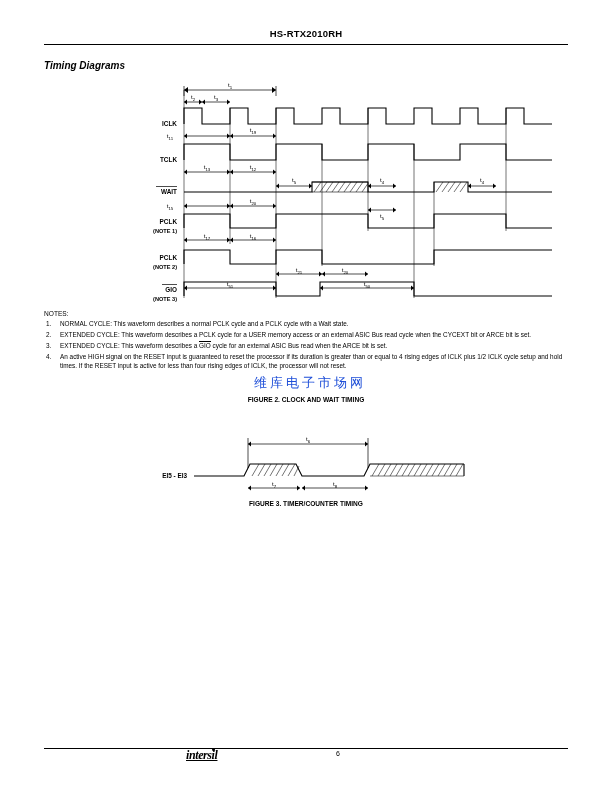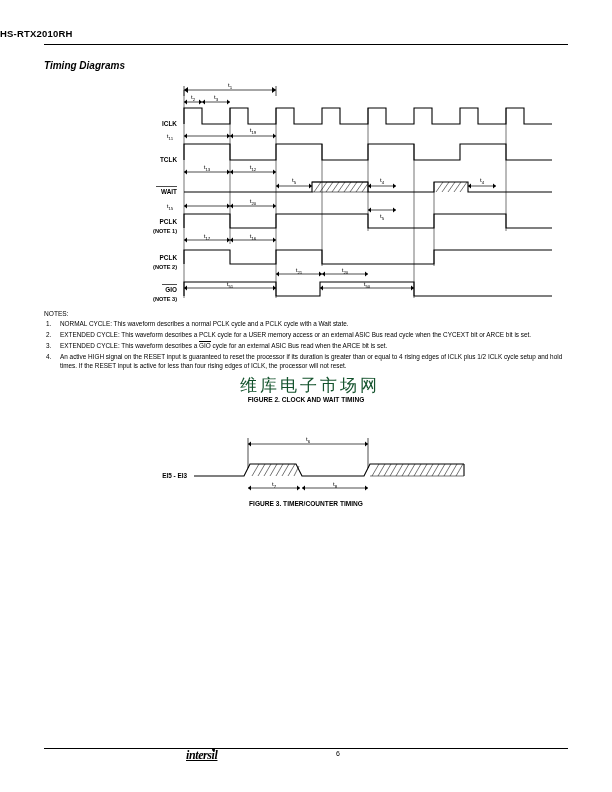--- a/index.html
+++ b/index.html
@@ -20,21 +20,21 @@
     left: 0; top: 0;
     width: 612px;
     height: 792px;
   }
   
   .doc-title {
     position: absolute;
     top: 28px;
     left: 0;
     width: 612px;
-    text-align: left;
+    text-align: center;
     font-size: 9.5px;
     font-weight: bold;
     letter-spacing: 0.2px;
   }
   .header-rule {
     position: absolute;
     left: 44px;
     top: 44px;
     width: 524px;
     height: 1px;
@@ -123,22 +123,22 @@
   }
   #fig2-caption { top: 396px; }
   #fig3-caption { top: 500px; }
   
   .watermark {
     position: absolute;
     left: 150px;
     top: 374px;
     width: 320px;
     text-align: center;
-    font-size: 17px;
-    color: #14532d;
+    font-size: 13px;
+    color: #1d4ed8;
     letter-spacing: 3px;
     font-family: "DejaVu Sans", sans-serif;
     pointer-events: none;
   }
   
   .footer-rule {
     position: absolute;
     left: 44px;
     top: 748px;
     width: 524px;

